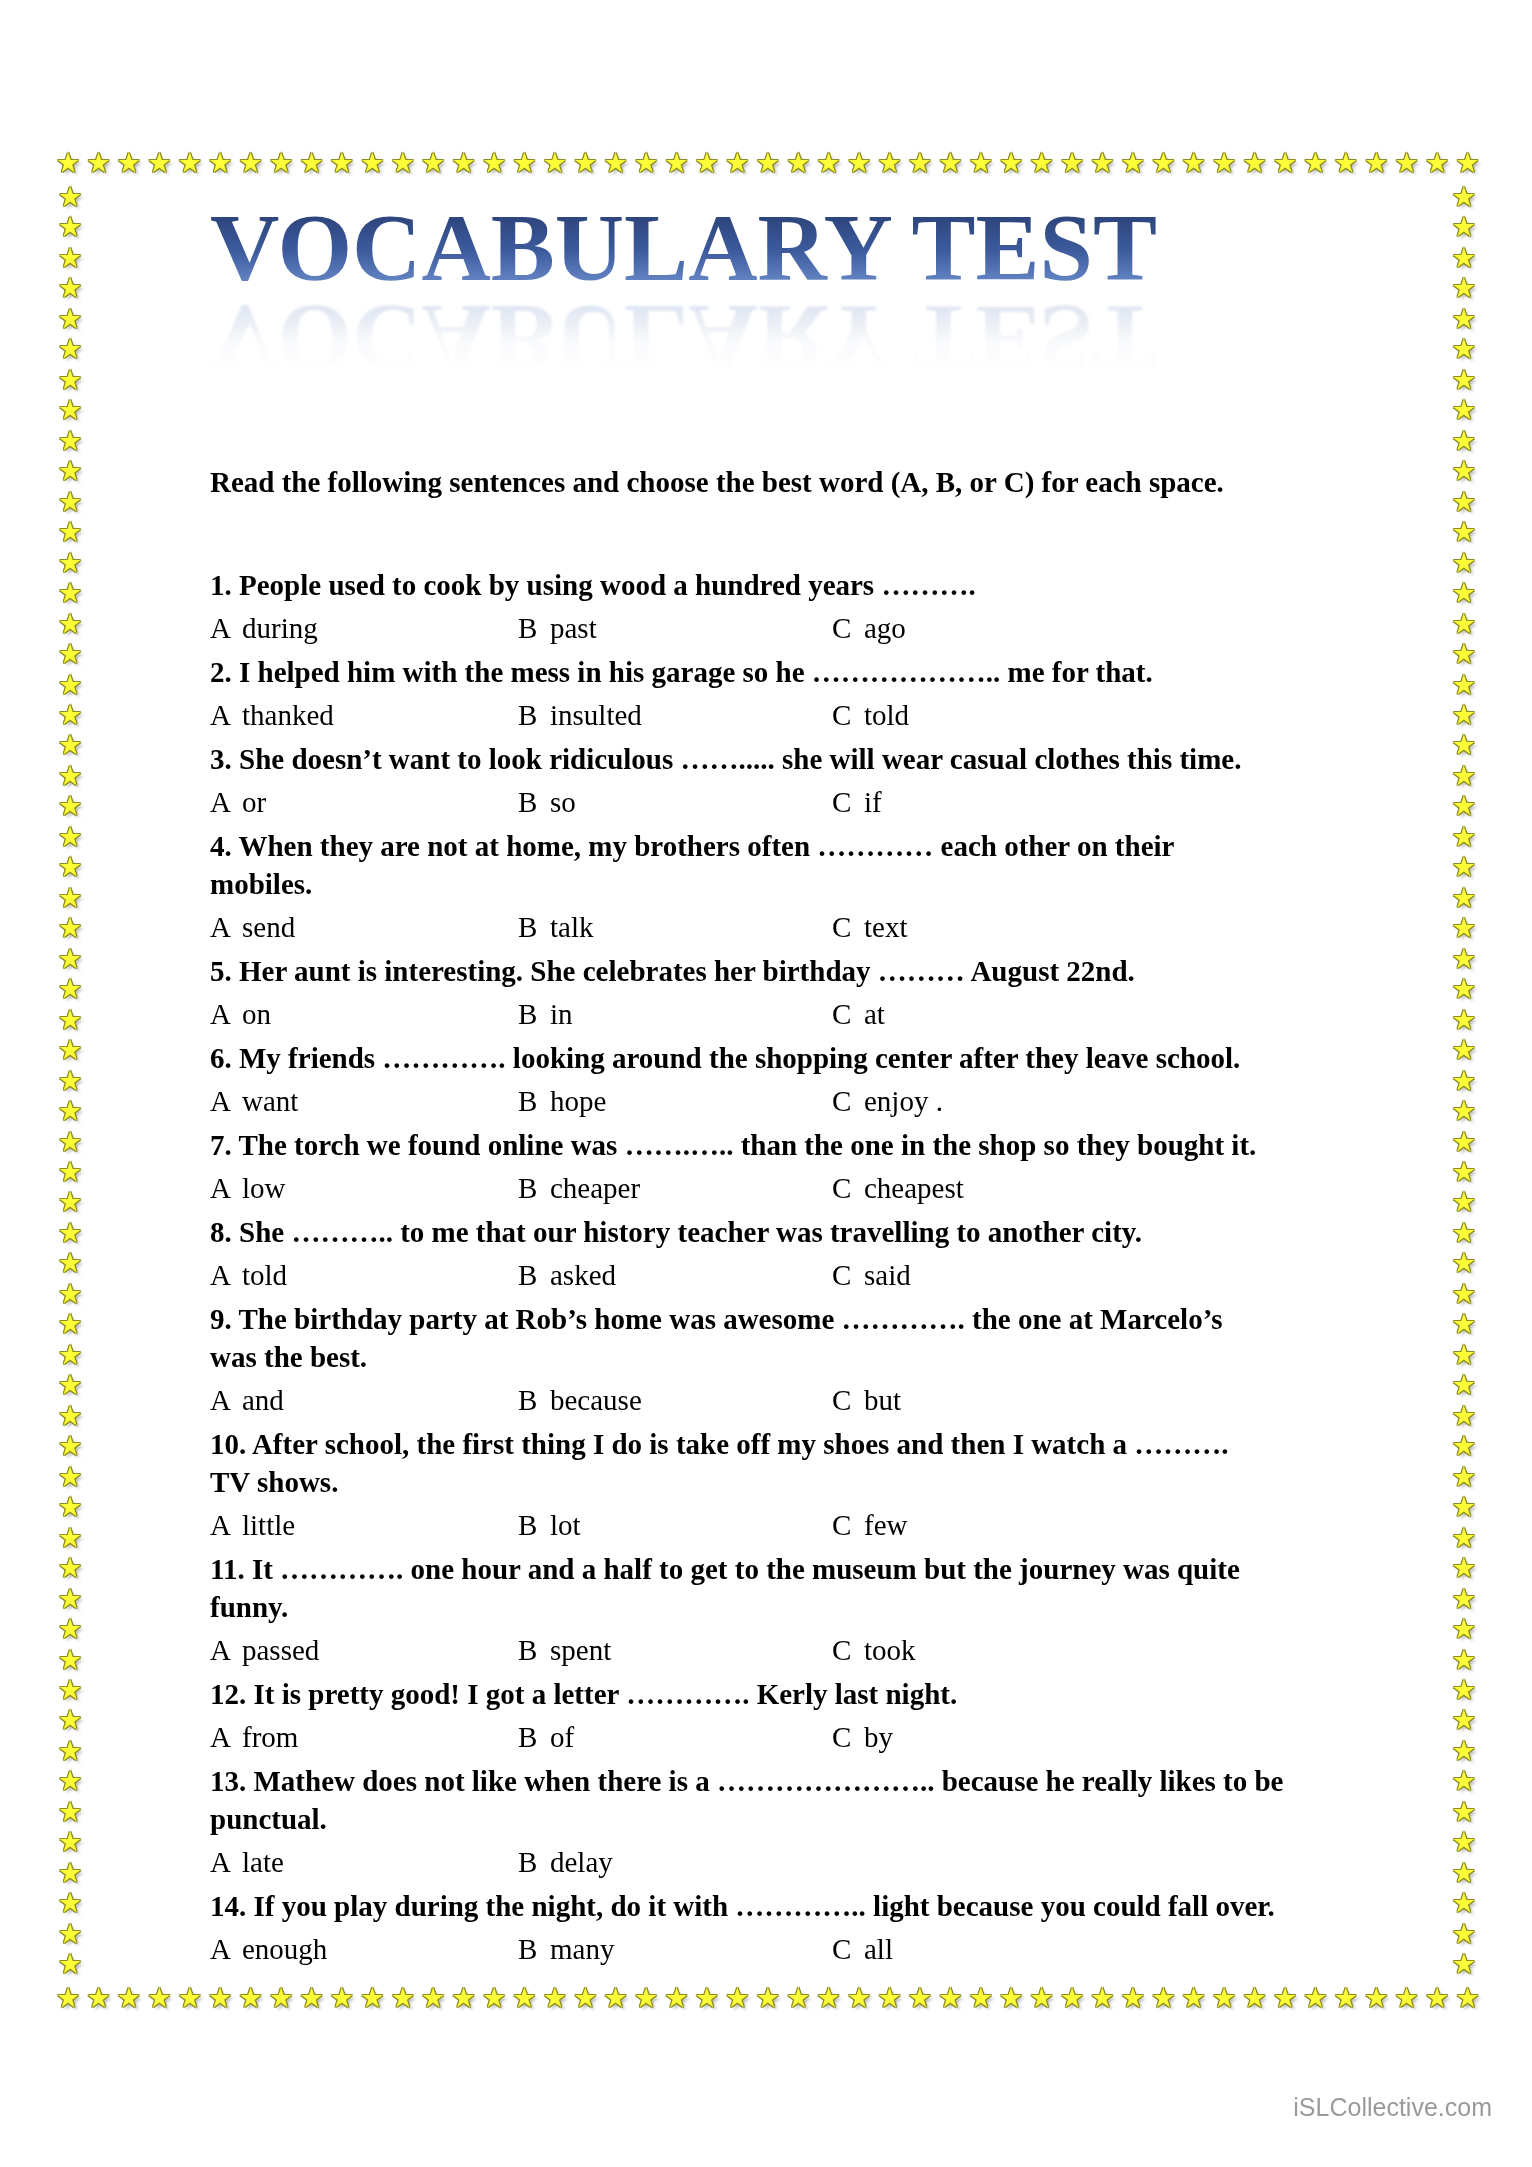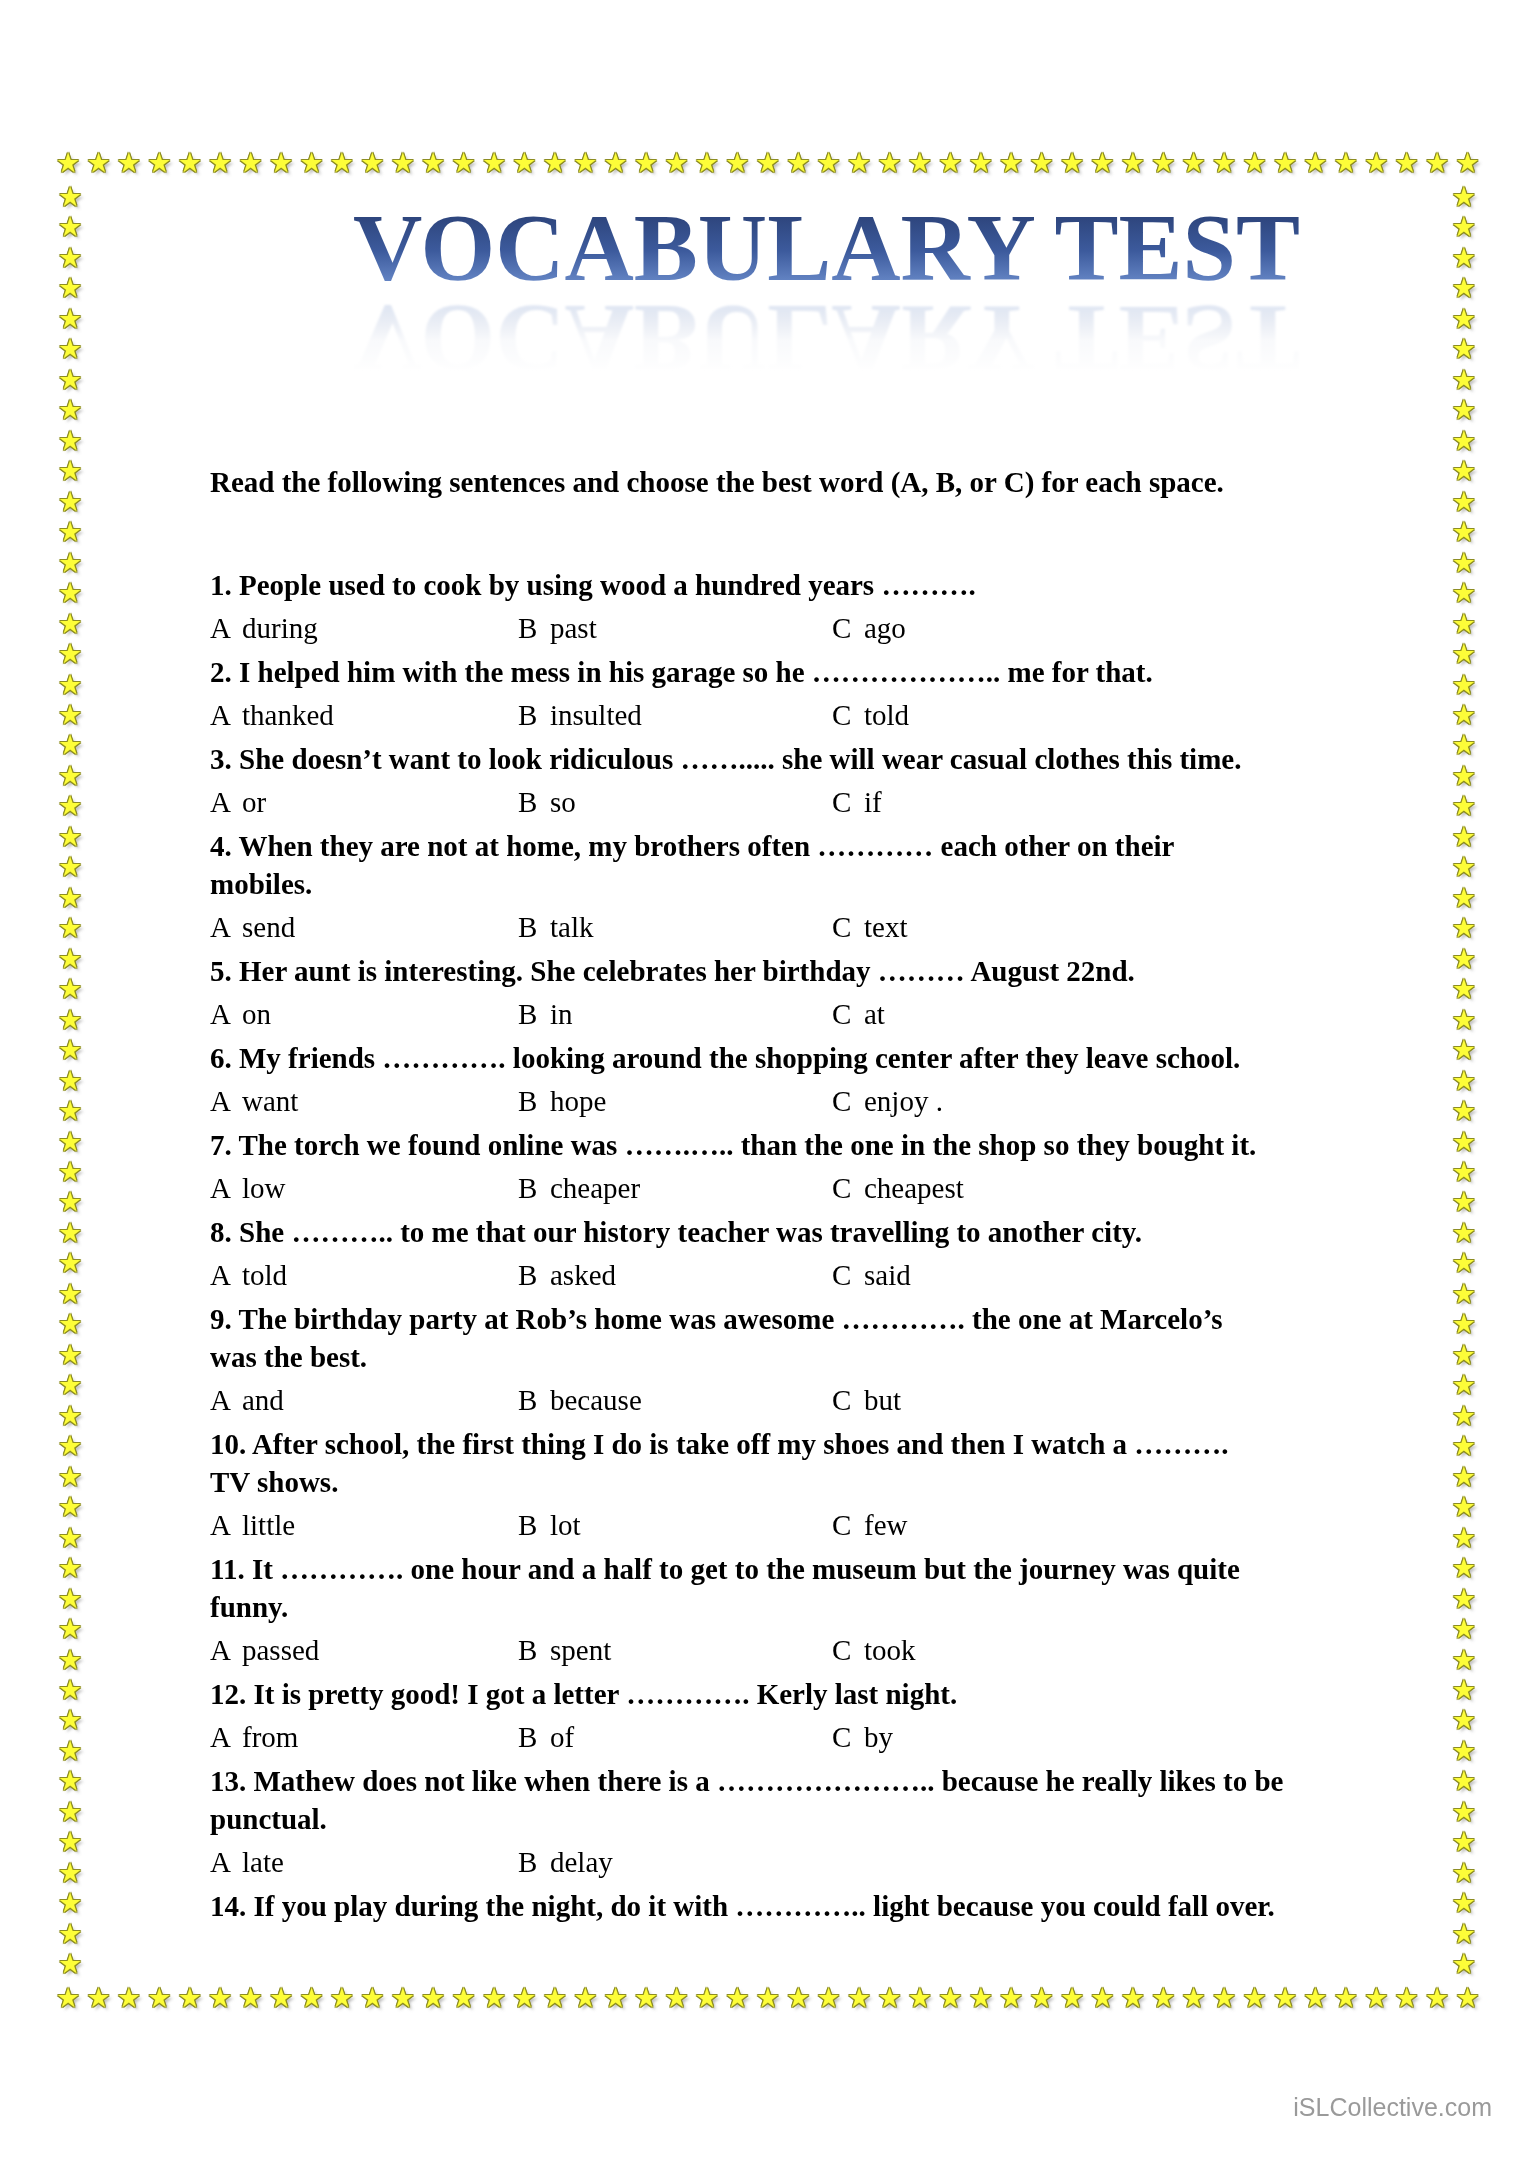--- a/index.html
+++ b/index.html
@@ -17,21 +17,21 @@
       1px 1px 0 #8d8d22, -1px -1px 0 #8d8d22, 1px -1px 0 #8d8d22, -1px 1px 0 #8d8d22,
       3px 3px 3px rgba(110,110,110,0.45);
   }
   .stars-top    { left:56px; right:52px; top:148px; }
   .stars-bottom { left:56px; right:52px; top:1983px; }
   .stars-left   { left:58px;  top:182px; height:1798px; flex-direction:column; }
   .stars-right  { right:56px; top:182px; height:1798px; flex-direction:column; }
   .star { display:block; }
 
   
-  .title-block { position:absolute; left:210px; width:1090px; top:198px; text-align:right; }
+  .title-block { position:absolute; left:210px; width:1090px; top:198px; text-align:left; }
   .title {
     margin:0; font-size:96px; font-weight:bold; line-height:1.05; letter-spacing:0;
     background:linear-gradient(180deg,#263a6c 0%, #3c5a9c 52%, #7a9cda 100%);
     -webkit-background-clip:text; background-clip:text;
     -webkit-text-fill-color:transparent; color:transparent;
     white-space:nowrap;
   }
   .reflection-wrap { position:relative; height:86px; overflow:hidden; margin-top:-12px; }
   .title.reflection {
     transform:scaleY(-1); opacity:0.5; filter:blur(1px);
@@ -370,18 +370,23 @@
           <div class="opt"><span class="letter">A</span><span>from</span></div>
           <div class="opt"><span class="letter">B</span><span>of</span></div>
           <div class="opt"><span class="letter">C</span><span>by</span></div>
         </div>
         <div class="question">13. Mathew does not like when there is a ………………….. because he really likes to be<br>punctual.</div>
         <div class="options">
           <div class="opt"><span class="letter">A</span><span>late</span></div>
           <div class="opt"><span class="letter">B</span><span>delay</span></div>
         </div>
         <div class="question">14. If you play during the night, do it with ………….. light because you could fall over.</div>
+        <div class="options">
+          <div class="opt"><span class="letter">A</span><span>enough</span></div>
+          <div class="opt"><span class="letter">B</span><span>many</span></div>
+          <div class="opt"><span class="letter">C</span><span>all</span></div>
+        </div>
       </div>
   </div>
 
   <div class="watermark">iSLCollective.com</div>
 
 </div>
 
 </body></html>

